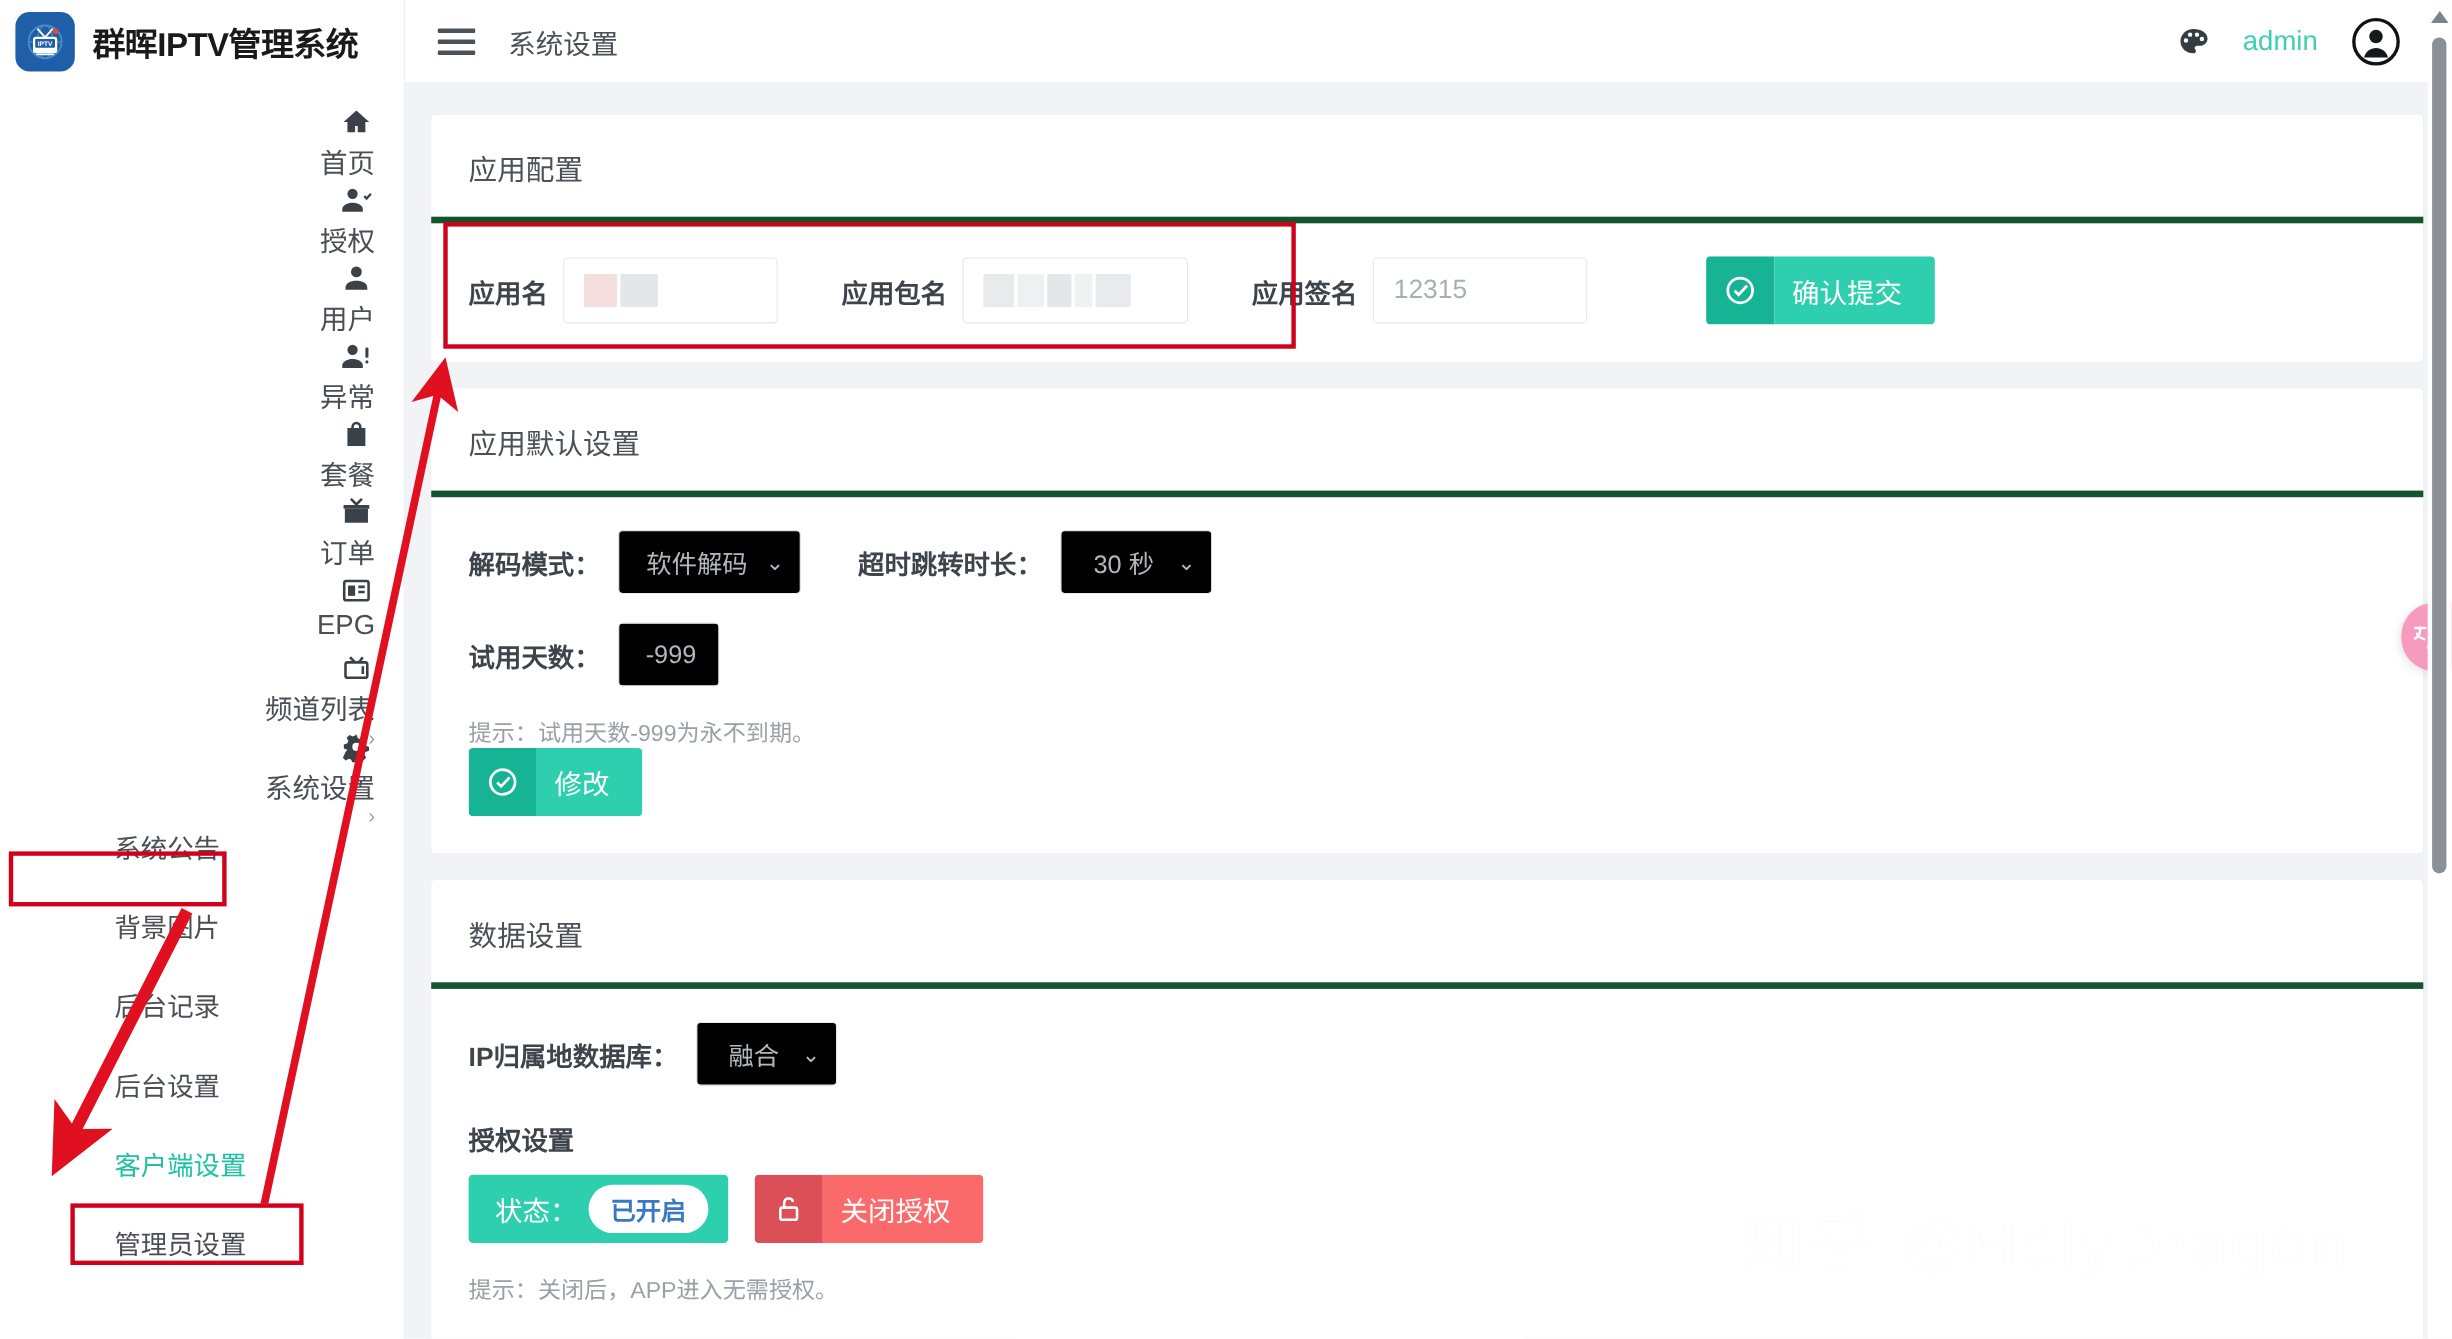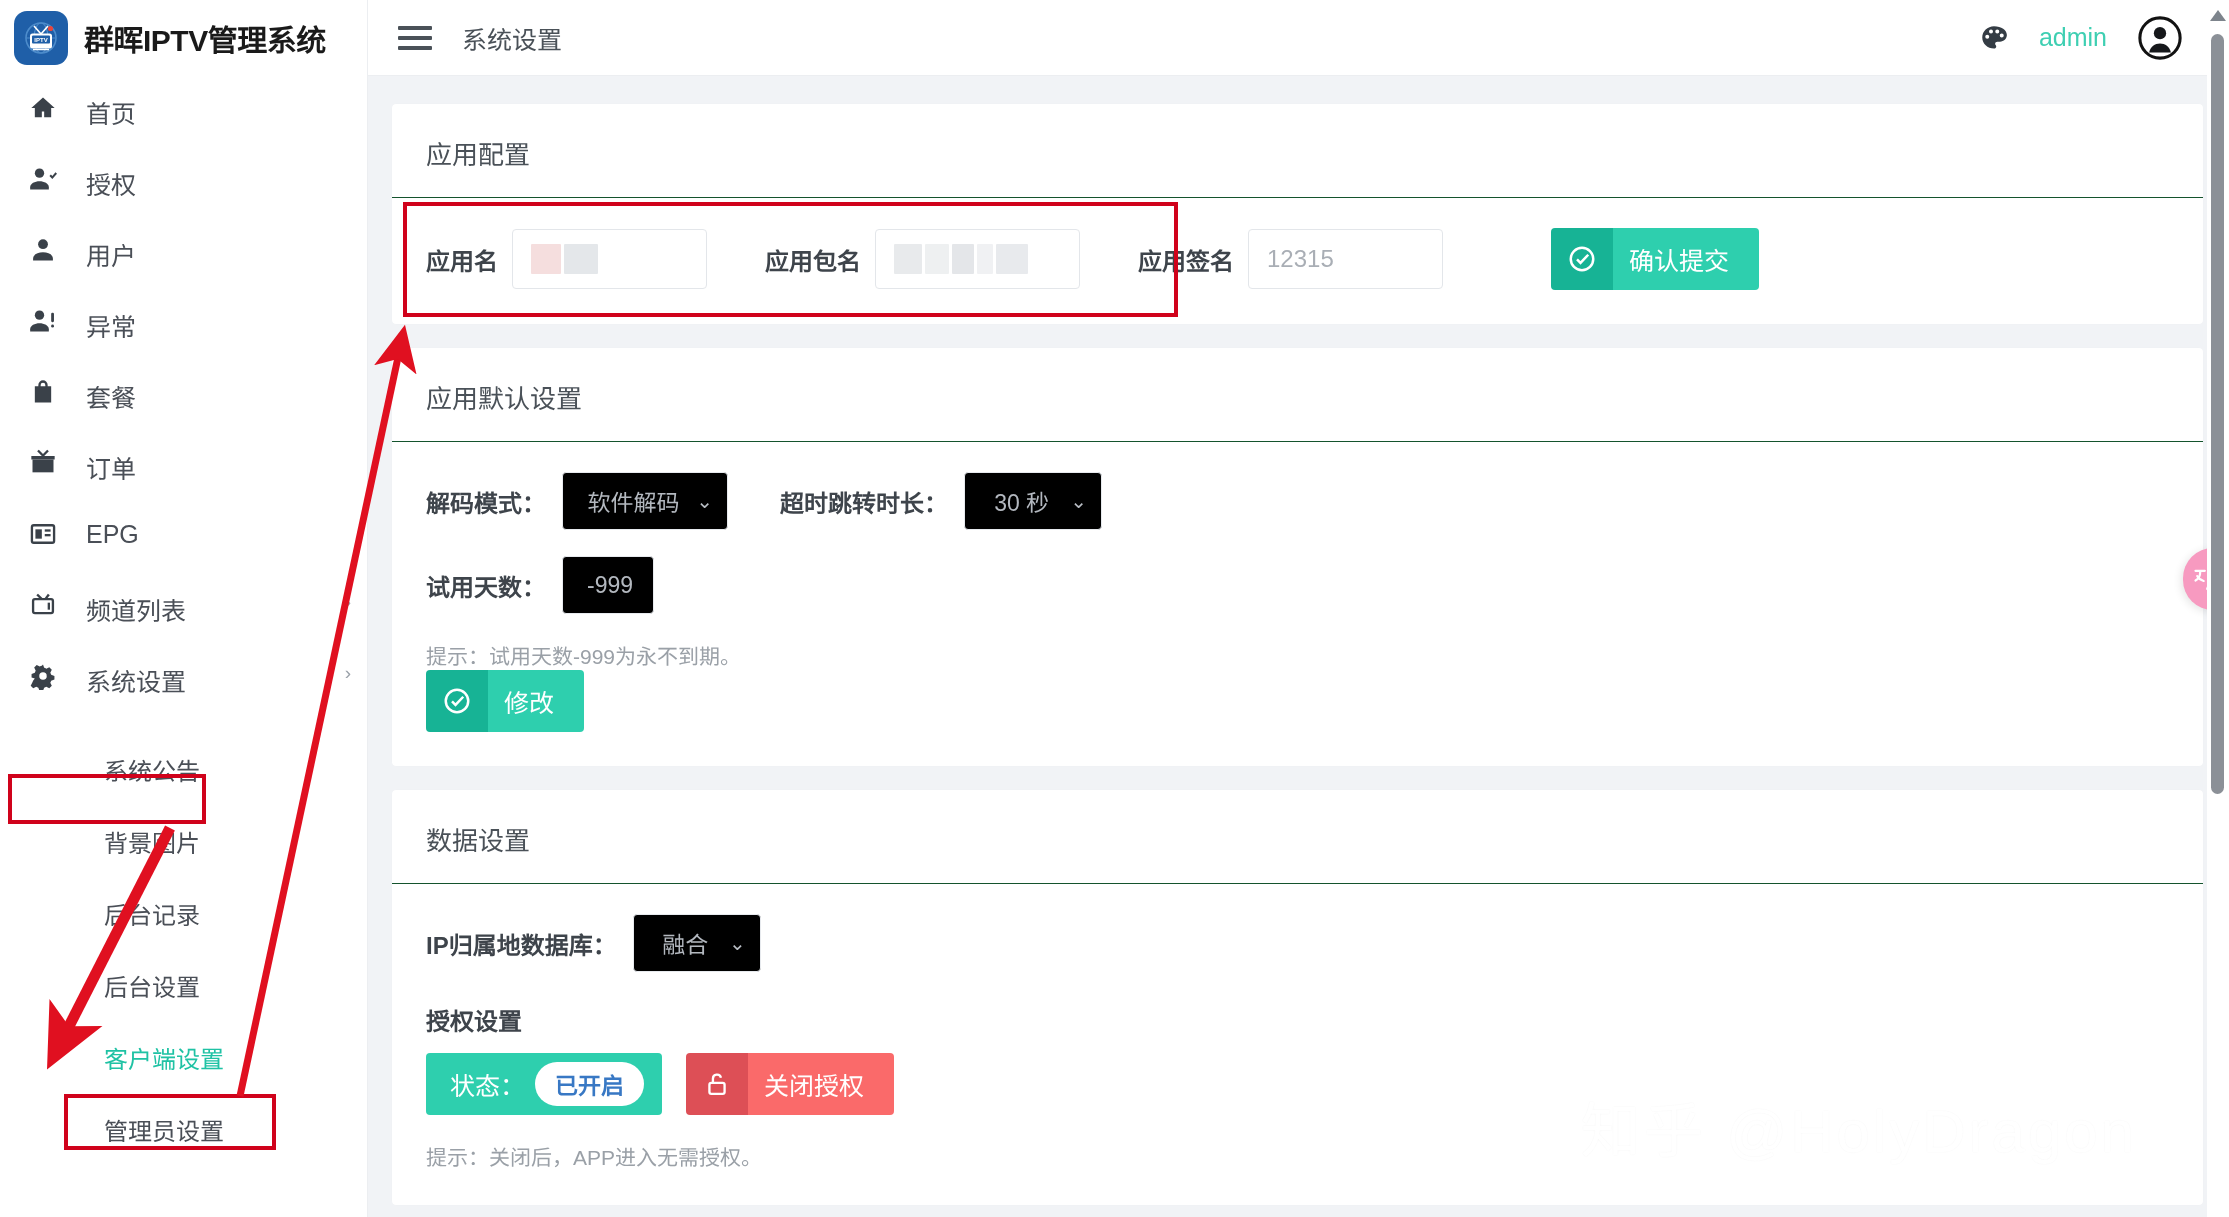--- a/index.html
+++ b/index.html
@@ -32,23 +32,23 @@
     flex: 0 0 54px;
     position: relative;
     overflow: hidden;
   }
   .brand-title {
     font-size: 30px; font-weight: 700; color: #1a1a1a;
     letter-spacing: -0.5px; white-space: nowrap;
   }
   .nav { padding-top: 18px; }
   .nav-item {
-    display: flex; align-items: flex-start;
-    height: 71px; padding-left: 26px; padding-right: 16px;
-    cursor: pointer; position: relative;
+    display: flex; align-items: flex-end;
+    height: 71px; padding-left: 26px; padding-right: 26px;
+    cursor: pointer; position: relative; flex-direction: column;
   }
   .nav-icon {
     width: 34px; flex: 0 0 34px; display: flex;
     align-items: center; justify-content: center;
     color: #3a4149;
   }
   .nav-label {
     font-size: 25px; color: #4a4f57; margin-left: 26px;
     white-space: nowrap; flex: 1;
   }
@@ -94,21 +94,21 @@
     padding: 28px 26px 0 24px;
   }
   .card {
     background: #ffffff; border-radius: 4px;
     margin-bottom: 24px; position: relative;
     box-shadow: 0 0 1px rgba(0,0,0,.04);
   }
   .card-title {
     font-size: 26px; color: #4a5158;
     padding: 30px 34px 26px 34px;
-    border-bottom: 1px solid #14532d;
+    border-bottom: 6px solid #14532d;
   }
   .card-body { padding: 30px 34px 34px 34px; }
 
   
   .form-row { display: flex; align-items: center; flex-wrap: wrap; }
   .field-group { display: flex; align-items: center; margin-right: 58px; }
   .field-label-inline {
     font-size: 24px; font-weight: 700; color: #3e444b;
     margin-right: 14px; white-space: nowrap;
   }

